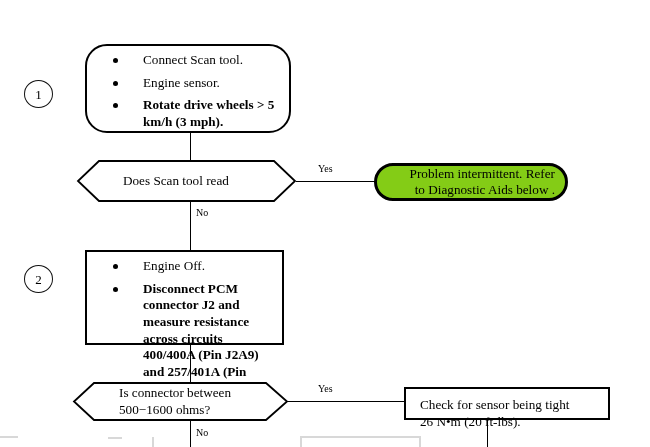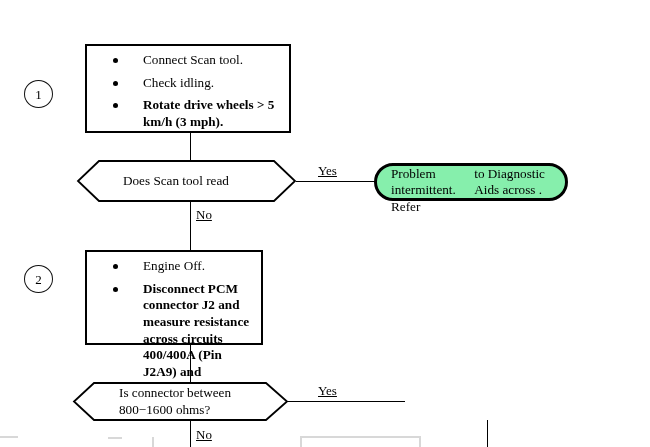--- a/index.html
+++ b/index.html
@@ -86,71 +86,71 @@
     justify-content: center;
     font-size: 13.2px;
     line-height: 1.26;
   }
 
   
   .oval {
     position: absolute;
     border: 3.4px solid #000;
     border-radius: 999px;
-    background: #86efac;
+    background: #84cc16;
     box-sizing: border-box;
     display: flex;
-    flex-direction: row;
+    flex-direction: column;
     justify-content: center;
     padding-left: 14px;
     padding-right: 10px;
     font-size: 13.2px;
     line-height: 1.24;
+    align-items: flex-end;
   }
 
   
   .vline {
     position: absolute;
     width: 0;
     border-left: 1.8px solid #000;
   }
   .hline {
     position: absolute;
     height: 0;
     border-top: 1.8px solid #000;
   }
   .branch-label {
     position: absolute;
-    font-size: 13px;
+    font-size: 10px;
     line-height: 1;
-    text-decoration: underline;
   }
   .faint-edge {
     position: absolute;
     background: #d8d8d8;
   }
 </style>
 </head>
 <body>
 
 <div id="page">
 
   <div class="step-circle" style="left:24px; top:80px; width:27px; height:26px;">
     <span>1</span>
   </div>
 
-  <div class="proc-box" style="left:85px; top:44px; width:206px; height:89px;">
+  <div class="proc-box" style="left:85px; top:44px; width:206px; height:89px;border-radius:22px;">
     <ul class="bullet-list">
       <li>
         <span class="dot"></span>
         <span>Connect Scan tool.</span>
       </li>
       <li>
         <span class="dot"></span>
-        <span>Check idling.</span>
+        <span>Engine sensor.</span>
       </li>
       <li>
         <span class="dot"></span>
         <span>Rotate drive wheels &gt; 5 km/h (3 mph).</span>
       </li>
     </ul>
   </div>
 
   <div class="vline" style="left:190px; top:133px; height:28px;"></div>
 
@@ -161,61 +161,67 @@
     <div class="hex-label">
       <span>Does Scan tool read</span>
     </div>
   </div>
 
   <div class="hline" style="left:296px; top:181px; width:80px;"></div>
   <div class="branch-label" style="left:318px; top:164px;">Yes</div>
 
   <div class="oval" style="left:374px; top:163px; width:194px; height:38px;">
     <span>Problem intermittent. Refer</span>
-    <span>to Diagnostic Aids across .</span>
+    <span>to Diagnostic Aids below .</span>
   </div>
 
   <div class="vline" style="left:190px; top:201px; height:49px;"></div>
   <div class="branch-label" style="left:196px; top:208px;">No</div>
 
   <div class="step-circle" style="left:24px; top:265px; width:27px; height:26px;">
     <span>2</span>
   </div>
 
-  <div class="proc-box" style="left:85px; top:250px; width:178px; height:95px;">
+  <div class="proc-box" style="left:85px; top:250px; width:199px; height:95px;">
     <ul class="bullet-list">
       <li>
         <span class="dot"></span>
         <span>Engine Off.</span>
       </li>
       <li>
         <span class="dot"></span>
         <span>Disconnect PCM connector J2 and measure resistance across circuits 400/400A (Pin J2A9) and 257/401A (Pin J2A10).</span>
       </li>
     </ul>
   </div>
 
   <div class="vline" style="left:190px; top:345px; height:38px;"></div>
 
   <div class="hexagon" style="left:73px; top:382px; width:215px; height:39px;">
     <svg width="215" height="39" viewBox="0 0 215 39">
       <polygon points="21,1 193,1 214,19.5 193,38 21,38 1,19.5" fill="#ffffff" stroke="#000000" stroke-width="1.8"></polygon>
     </svg>
     <div class="hex-label">
       <span>Is connector between</span>
-      <span>800−1600 ohms?</span>
+      <span>500−1600 ohms?</span>
     </div>
   </div>
 
   <div class="hline" style="left:288px; top:401px; width:117px;"></div>
   <div class="branch-label" style="left:318px; top:384px;">Yes</div>
 
   <div class="vline" style="left:190px; top:420px; height:27px;"></div>
   <div class="branch-label" style="left:196px; top:428px;">No</div>
 
+  <div class="proc-box" style="left:404px; top:387px; width:206px; height:33px;">
+    <div class="plain-text">
+      <span>Check for sensor being tight</span><br>
+      <span>26 N•m (20 ft-lbs).</span>
+    </div>
+  </div>
 
   <div class="vline" style="left:487px; top:420px; height:27px;"></div>
 
   <div class="faint-edge" style="left:0px; top:436px; width:18px; height:1.5px;"></div>
   <div class="faint-edge" style="left:108px; top:437px; width:14px; height:1.5px;"></div>
   <div class="faint-edge" style="left:152px; top:437px; width:1.5px; height:10px;"></div>
   <div class="faint-edge" style="left:300px; top:436px; width:120px; height:1.5px;"></div>
   <div class="faint-edge" style="left:300px; top:436px; width:1.5px; height:11px;"></div>
   <div class="faint-edge" style="left:419px; top:436px; width:1.5px; height:11px;"></div>
 

